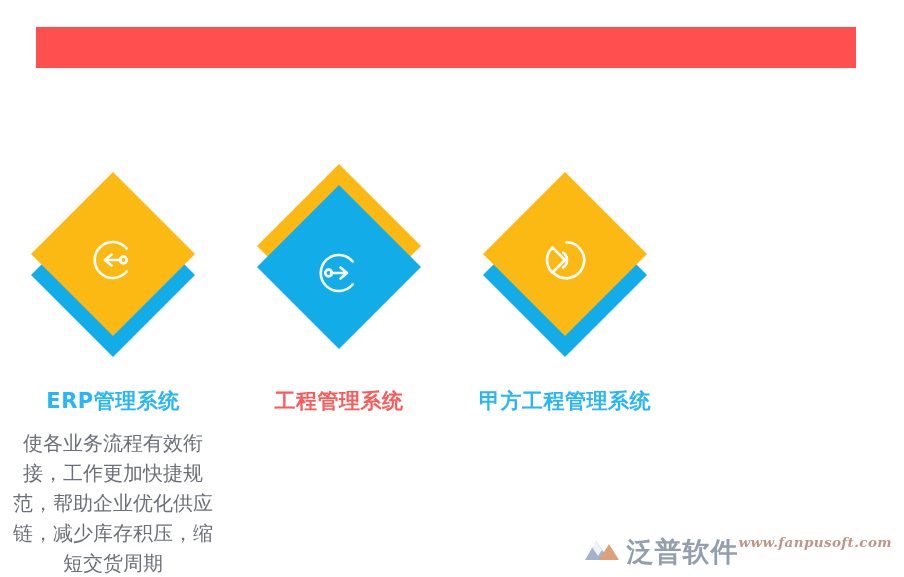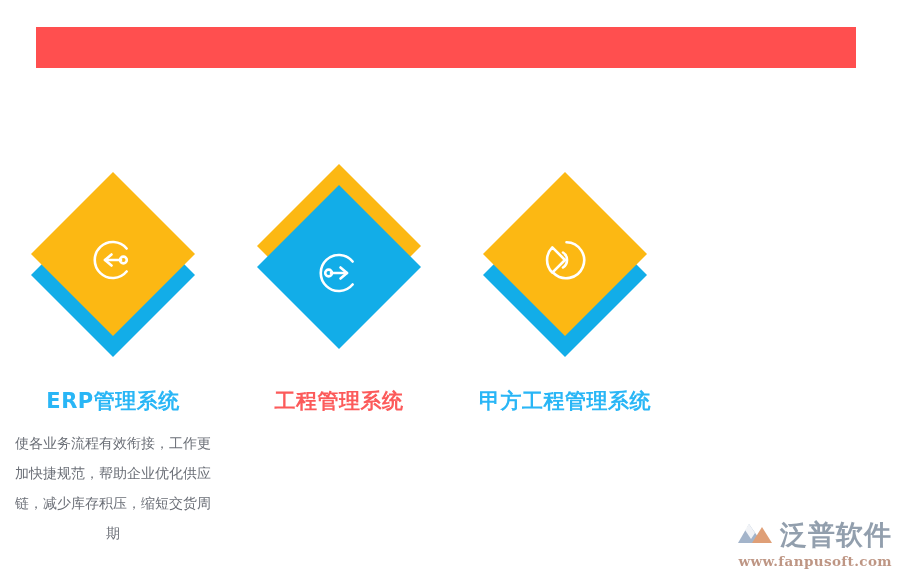--- a/index.html
+++ b/index.html
@@ -94,35 +94,35 @@
     line-height: 1.2;
     white-space: nowrap;
   }
   .title-blue { color: #29b6f6; }
   .title-red  { color: #fc5a5a; text-align: center; }
 
   
   .card-desc {
     margin-top: 14px;
     width: 200px;
-    font-size: 14px;
+    font-size: 20px;
     line-height: 30px;
     color: #6b6f77;
     text-align: center;
     font-family: "DejaVu Sans", "Liberation Sans", sans-serif;
   }
 
   
   .watermark {
     position: absolute;
     right: 12px;
     bottom: 8px;
     display: flex;
-    flex-direction: column;
-    align-items: flex-end;
+    flex-direction: row;
+    align-items: flex-start;
     opacity: .82;
   }
   .wm-row {
     display: flex;
     flex-direction: row;
     align-items: center;
   }
   .wm-logo { margin-right: 4px; }
   .wm-name {
     font-size: 27px;
@@ -131,20 +131,21 @@
     letter-spacing: 1px;
     line-height: 1;
   }
   .wm-url {
     margin-top: 1px;
     font-size: 13.5px;
     font-weight: bold;
     color: #b07f6a;
     font-family: "DejaVu Serif", "Liberation Serif", serif;
     letter-spacing: .4px;
+    font-style: italic;
   }
 </style>
 </head>
 <body>
 
 <div class="banner">
   <span></span>
 </div>
 
 <div class="cards">

